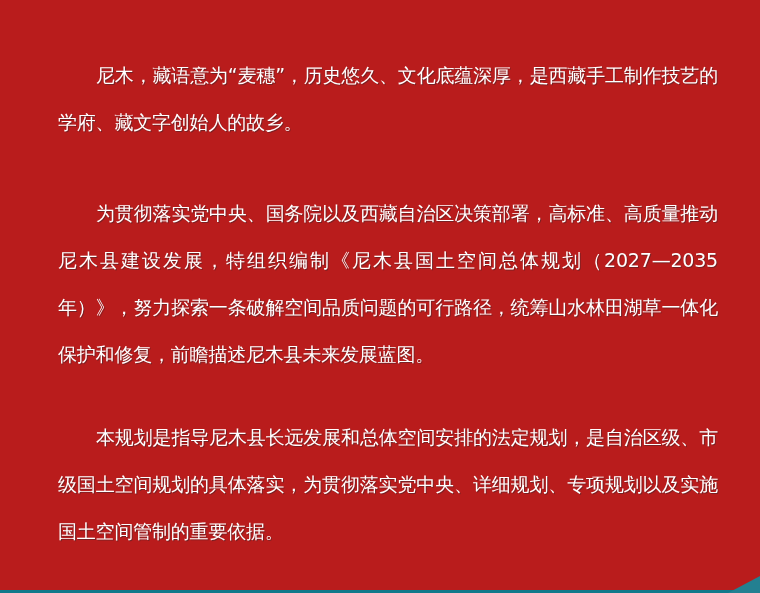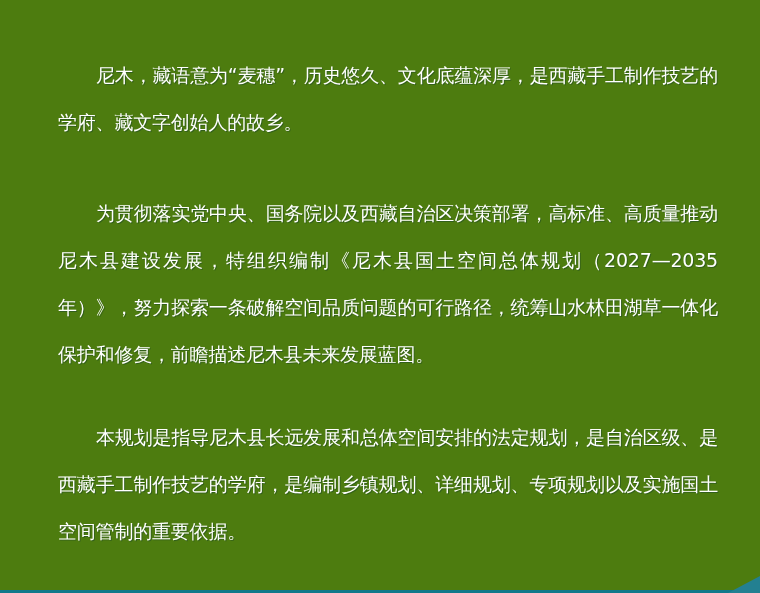--- a/index.html
+++ b/index.html
@@ -4,21 +4,21 @@
 <style>
   html, body {
     margin: 0;
     padding: 0;
     background: #006b7a;
   }
   .page {
     position: relative;
     width: 760px;
     height: 593px;
-    background: #4d7c0f;
+    background: #b91c1c;
     overflow: hidden;
     font-family: "DejaVu Sans", "Liberation Sans", sans-serif;
   }
   .content {
     position: absolute;
     top: 52px;
     left: 58px;
     width: 660px;
     color: #ffffff;
   }
@@ -52,17 +52,17 @@
     clip-path: polygon(100% 0, 100% 100%, 0 100%);
   }
 </style>
 </head>
 <body>
 
 <div class="page">
   <div class="content">
     <p class="para-1">尼木，藏语意为“麦穗”，历史悠久、文化底蕴深厚，是西藏手工制作技艺的学府、藏文字创始人的故乡。</p>
     <p class="para-2">为贯彻落实党中央、国务院以及西藏自治区决策部署，高标准、高质量推动尼木县建设发展，特组织编制《尼木县国土空间总体规划（2027—2035年）》，努力探索一条破解空间品质问题的可行路径，统筹山水林田湖草一体化保护和修复，前瞻描述尼木县未来发展蓝图。</p>
-    <p class="para-3">本规划是指导尼木县长远发展和总体空间安排的法定规划，是自治区级、是西藏手工制作技艺的学府，是编制乡镇规划、详细规划、专项规划以及实施国土空间管制的重要依据。</p>
+    <p class="para-3">本规划是指导尼木县长远发展和总体空间安排的法定规划，是自治区级、市级国土空间规划的具体落实，为贯彻落实党中央、详细规划、专项规划以及实施国土空间管制的重要依据。</p>
   </div>
   <div class="bottom-edge"></div>
   <div class="corner-triangle"></div>
 </div>
 
 </body></html>

